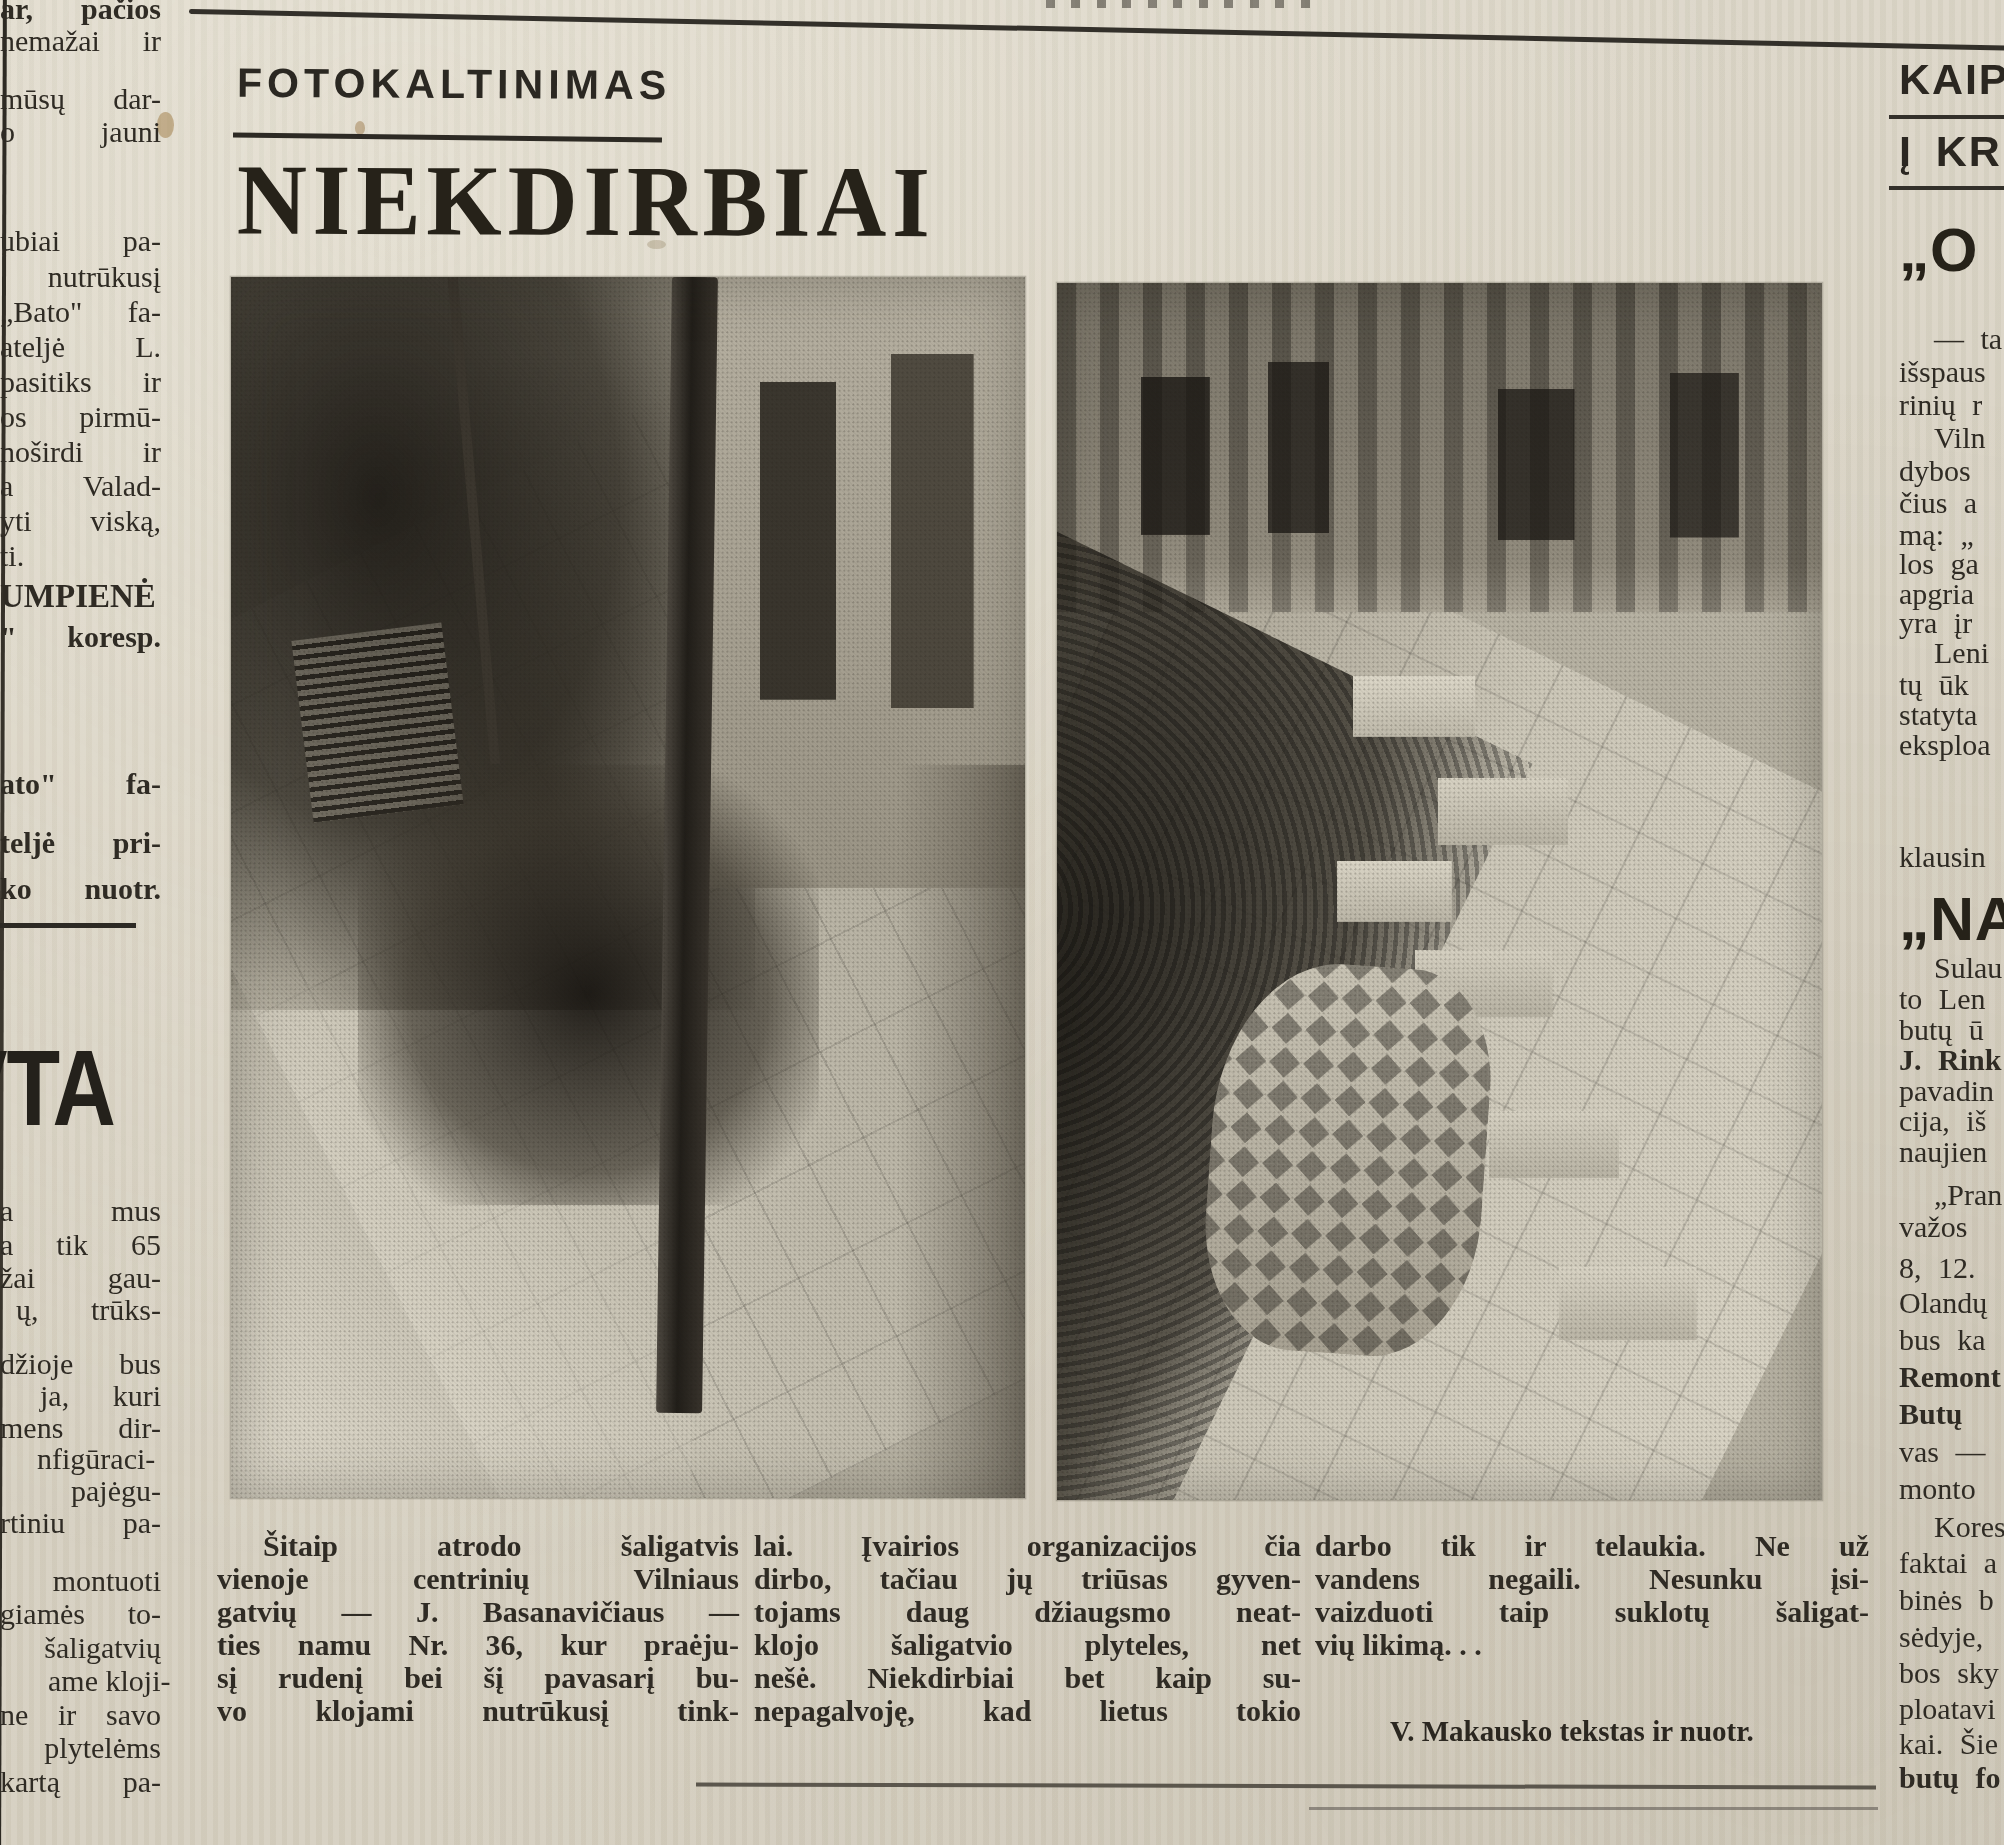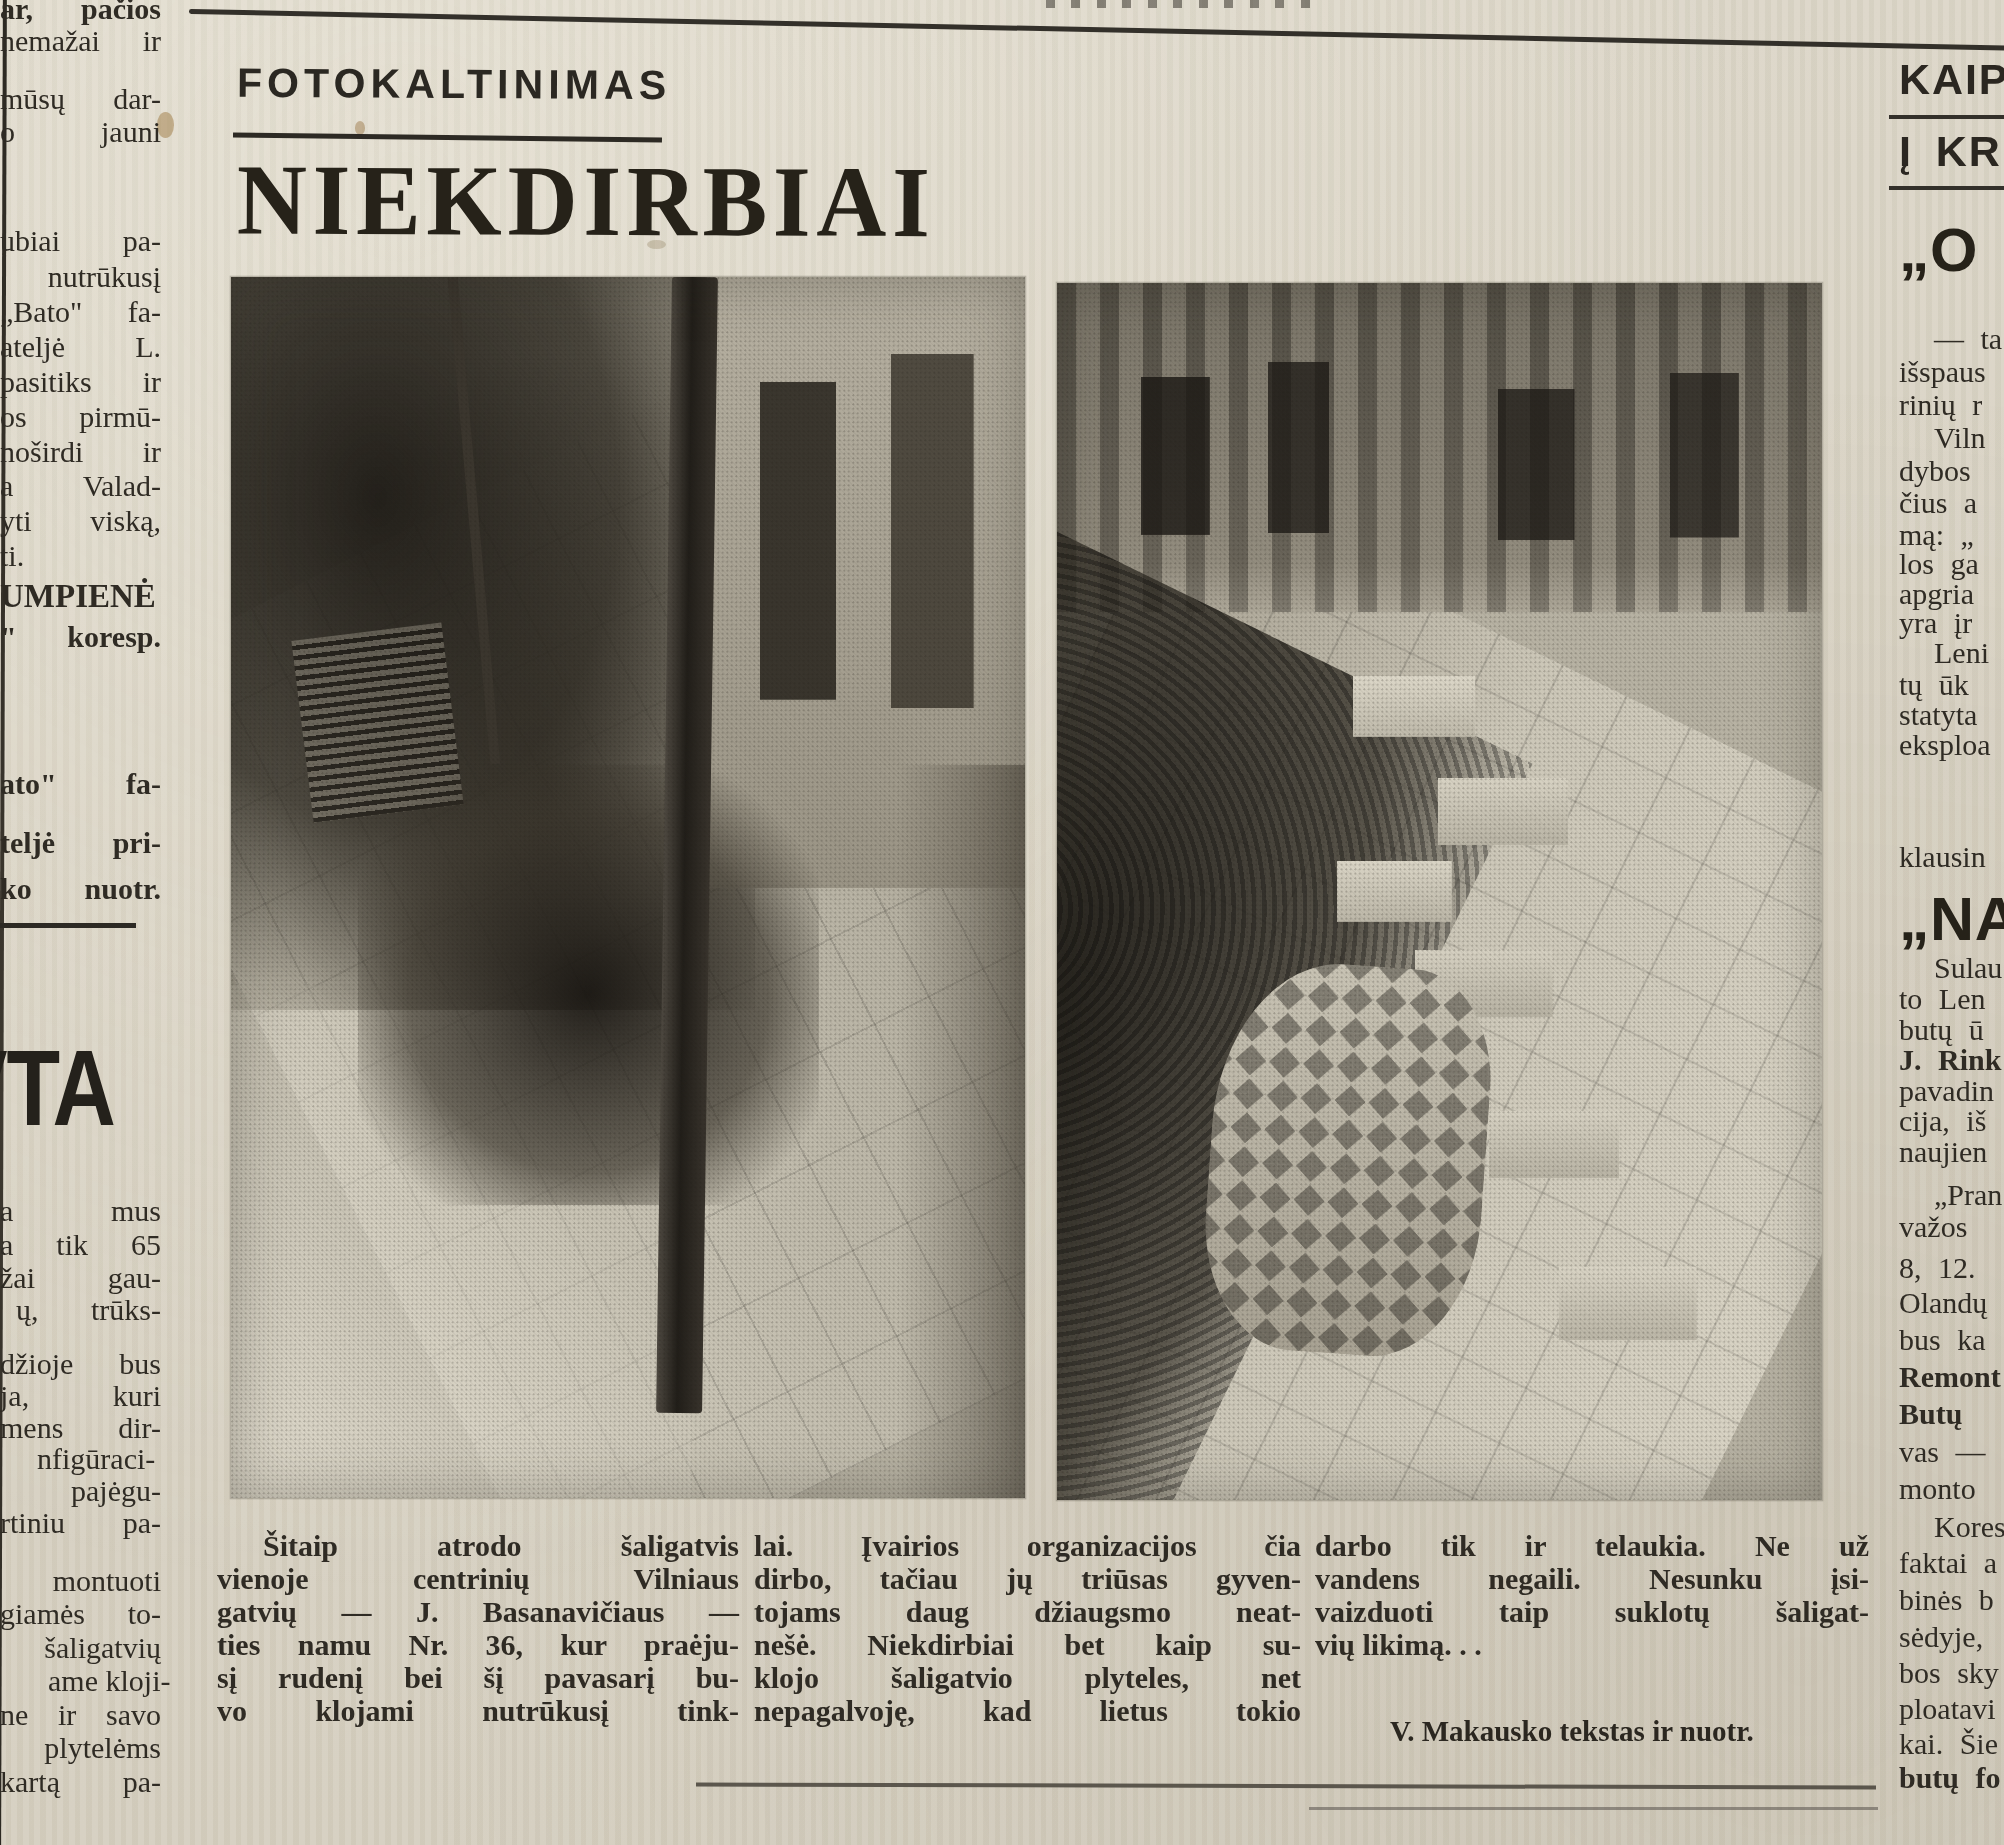--- a/index.html
+++ b/index.html
@@ -155,21 +155,21 @@
     <div class="frag b" style="position: absolute; top: 620px;">" koresp.</div>
     <div class="frag b" style="position: absolute; top: 767px;">ato" fa-</div>
     <div class="frag b" style="position: absolute; top: 802px; margin-top: 24px;">teljė pri-</div>
     <div class="frag b" style="position: absolute; top: 872px;">ko nuotr.</div>
     <div class="frag huge al" style="position: absolute; top: 1030px; left: -51px;">VTA</div>
     <div class="frag" style="position: absolute; top: 1194px;">a mus</div>
     <div class="frag" style="position: absolute; top: 1228px;">a tik 65</div>
     <div class="frag" style="position: absolute; top: 1261px;">žai gau-</div>
     <div class="frag" style="position: absolute; top: 1293px; padding-left: 16px;">ų, trūks-</div>
     <div class="frag" style="position: absolute; top: 1347px;">džioje bus</div>
-    <div class="frag" style="position: absolute; top: 1379px;">ja, kuri</div>
+    <div class="frag" style="position: absolute; top: 1379px; padding-left: 40px;">ja, kuri</div>
     <div class="frag" style="position: absolute; top: 1411px;">mens dir-</div>
     <div class="frag al" style="position: absolute; top: 1442px; padding-left: 37px;">nfigūraci-</div>
     <div class="frag ar" style="position: absolute; top: 1474px;">pajėgu-</div>
     <div class="frag" style="position: absolute; top: 1506px;">rtiniu pa-</div>
     <div class="frag ar" style="position: absolute; top: 1564px;">montuoti</div>
     <div class="frag" style="position: absolute; top: 1597px;">giamės to-</div>
     <div class="frag ar" style="position: absolute; top: 1631px;">šaligatvių</div>
     <div class="frag" style="position: absolute; top: 1664px; margin-left: 48px;">ame kloji-</div>
     <div class="frag" style="position: absolute; top: 1698px;">ne ir savo</div>
     <div class="frag ar" style="position: absolute; top: 1731px;">plytelėms</div>
@@ -254,22 +254,22 @@
     <div class="frag">vienoje centrinių Vilniaus</div>
     <div class="frag">gatvių — J. Basanavičiaus —</div>
     <div class="frag">ties namu Nr. 36, kur praėju-</div>
     <div class="frag">sį rudenį bei šį pavasarį bu-</div>
     <div class="frag">vo klojami nutrūkusį tink-</div>
   </div>
 <div class="caption-col" style="left:754px;width:547px;">
     <div class="frag">lai. Įvairios organizacijos čia</div>
     <div class="frag">dirbo, tačiau jų triūsas gyven-</div>
     <div class="frag">tojams daug džiaugsmo neat-</div>
+    <div class="frag">klojo šaligatvio plyteles, net</div>
     <div class="frag">nešė. Niekdirbiai bet kaip su-</div>
-    <div class="frag">klojo šaligatvio plyteles, net</div>
     <div class="frag">nepagalvoję, kad lietus tokio</div>
   </div>
 <div class="caption-col" style="left:1315px;width:554px;">
 <div class="frag">darbo tik ir telaukia. Ne už</div>
     <div class="frag">vandens negaili. Nesunku įsi-</div>
     <div class="frag">vaizduoti taip suklotų šaligat-</div>
     <div class="frag noj">vių likimą. . .</div>
   </div>
 <div class="caption-col" style="left:1315px;width:554px;top:1711px;">
   <div class="byline">V. Makausko tekstas ir nuotr.</div>

